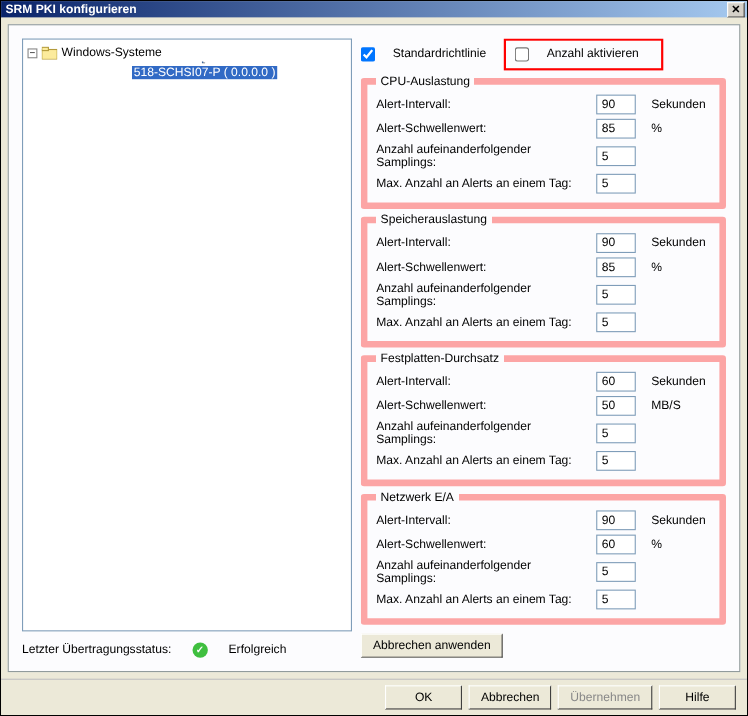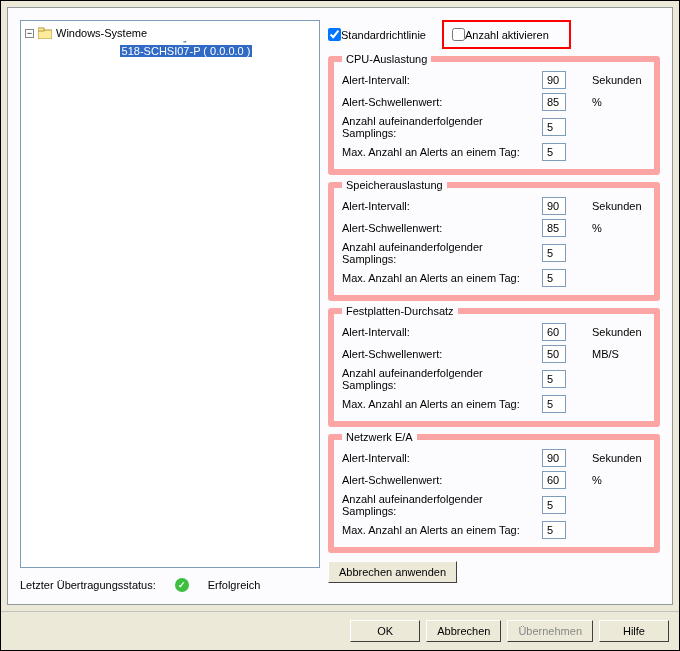--- a/index.html
+++ b/index.html
@@ -143,21 +143,21 @@
     display: flex;
     flex-direction: column;
     overflow: hidden;
   }
   .check-row {
     display: flex;
     align-items: center;
     gap: 16px;
     margin-bottom: 4px;
   }
-  .check-item { display: flex; align-items: center; gap: 0; }
+  .check-item { display: flex; align-items: flex-start; gap: 16px; }
   .check-item.highlight {
     border: 2px solid red;
     padding: 6px 20px 6px 8px;
   }
   input[type="checkbox"] {
     width: 13px; height: 13px; margin:0;
   }
   fieldset.group {
     border: 6px solid #fca5a5;
     border-radius: 3px;
@@ -176,21 +176,21 @@
     column-gap: 6px;
   }
   .field-row label { }
   .field-row .num {
     border: 1px solid #7f9db9;
     background: #fff;
     height: 18px;
     box-sizing: border-box;
     padding: 0 4px;
     font: inherit;
-    width: 24px;
+    width: 36px;
   }
   .field-row .unit { color: #000; }
   .apply-btn-holder { margin-top: 4px; }
   .btn {
     font: inherit;
     background: #ece9d8;
     border: 1px solid #404040;
     border-top-color: #fff;
     border-left-color: #fff;
     padding: 2px 10px;
@@ -207,20 +207,24 @@
     align-items: center;
     justify-content: flex-end;
     padding: 0 10px;
     gap: 6px;
   }
 </style>
 </head>
 <body>
 
 <div class="window">
+  <div class="titlebar">
+    <span class="title">SRM PKI konfigurieren</span>
+    <div class="title-btn">✕</div>
+  </div>
 
   <div class="client">
 
     <div class="tab-pane">
 
       <div class="left-col">
         <div class="tree">
           <div class="tree-row indent1">
             <span class="collapser">−</span>
             <svg class="tree-icon-folder" viewBox="0 0 14 12">

